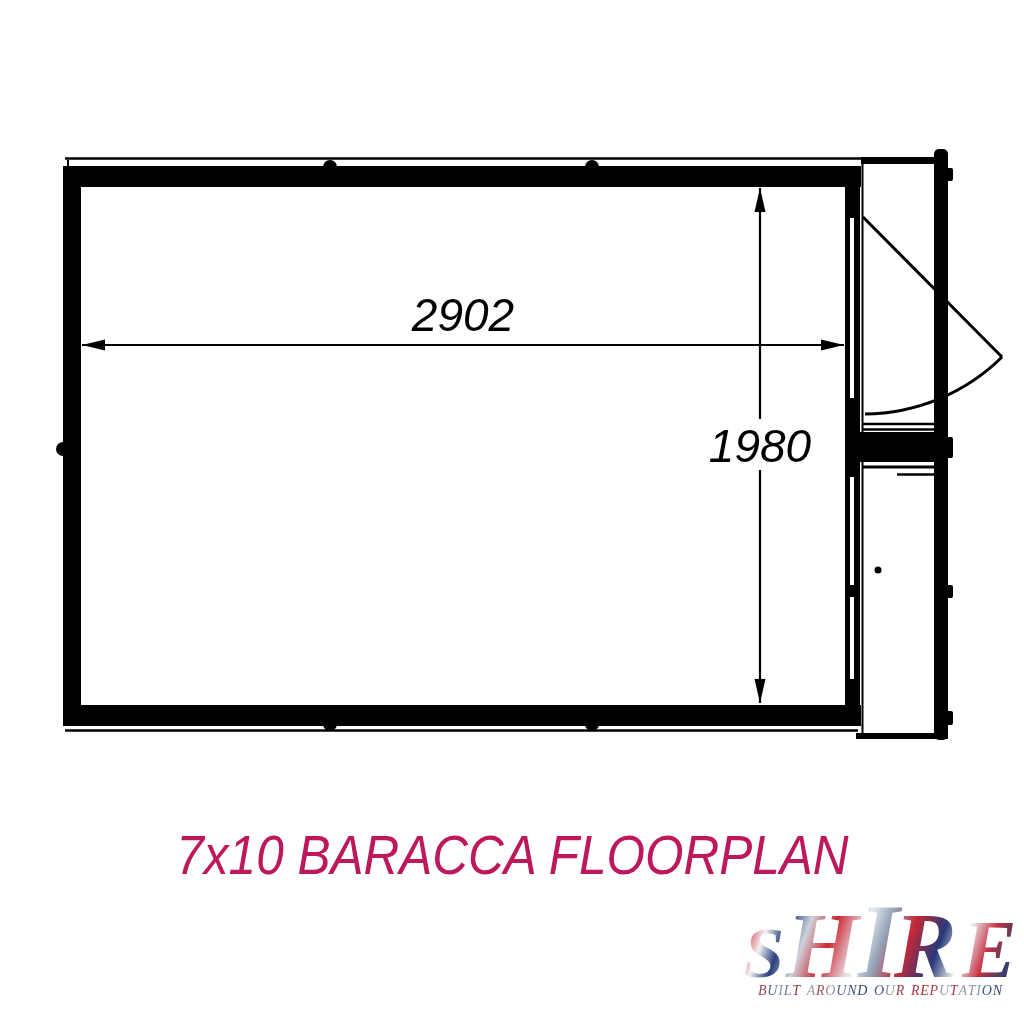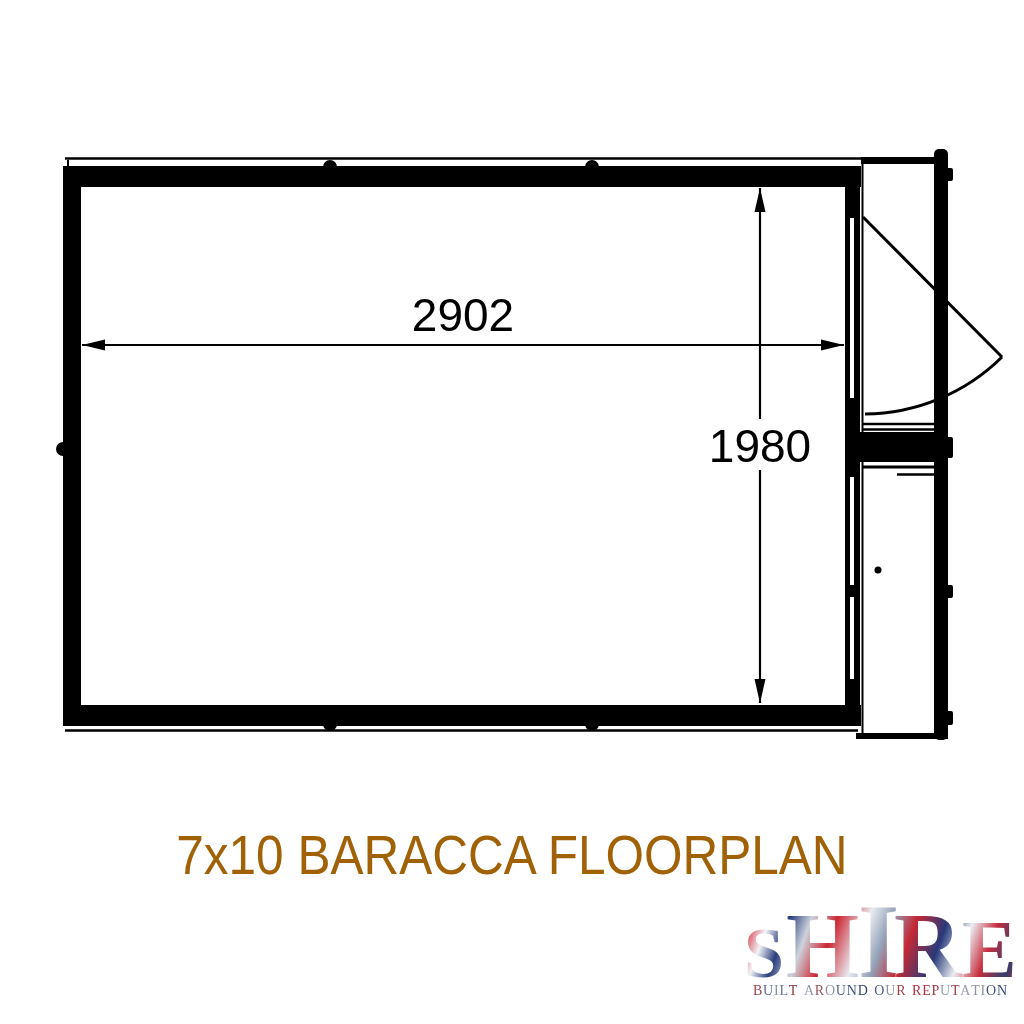--- a/index.html
+++ b/index.html
@@ -1,34 +1,35 @@
 <!DOCTYPE html>
 <html><head>
 <meta charset="utf-8">
 <style>
   html,body { margin:0; padding:0; background:#ffffff; }
   .canvas {
     position:relative; width:1024px; height:1024px;
     background:#ffffff; overflow:hidden;
     font-family:"Liberation Sans", sans-serif;
+    font-style:italic;
   }
   #plan { position:absolute; left:0; top:0; }
   #plan rect    { fill:#000; stroke:none; }
   #plan rect.w  { fill:#fff; }
   #plan line    { stroke:#000; }
   #plan path    { stroke:#000; fill:none; }
   #plan circle  { fill:#000; }
   #plan polygon { fill:#000; stroke:none; }
   #plan text {
     fill:#000; stroke:none; text-anchor:middle;
     font-family:"Liberation Sans", sans-serif; font-size:46px;
   }
   .plan-title {
     position:absolute; left:0; top:824px; width:1024px;
-    text-align:center; color:#a16207; line-height:62px;
+    text-align:center; color:#be185d; line-height:62px;
   }
   .plan-title span {
     display:inline-block; font-size:55px;
     transform:scaleX(0.9); transform-origin:center;
     white-space:nowrap; letter-spacing:0px;
   }
   .logo { position:absolute; left:740px; top:880px; width:280px; height:126px; }
   .logo svg { display:block; }
   .logo text {
     font-family:"Liberation Serif", serif; font-weight:bold;

